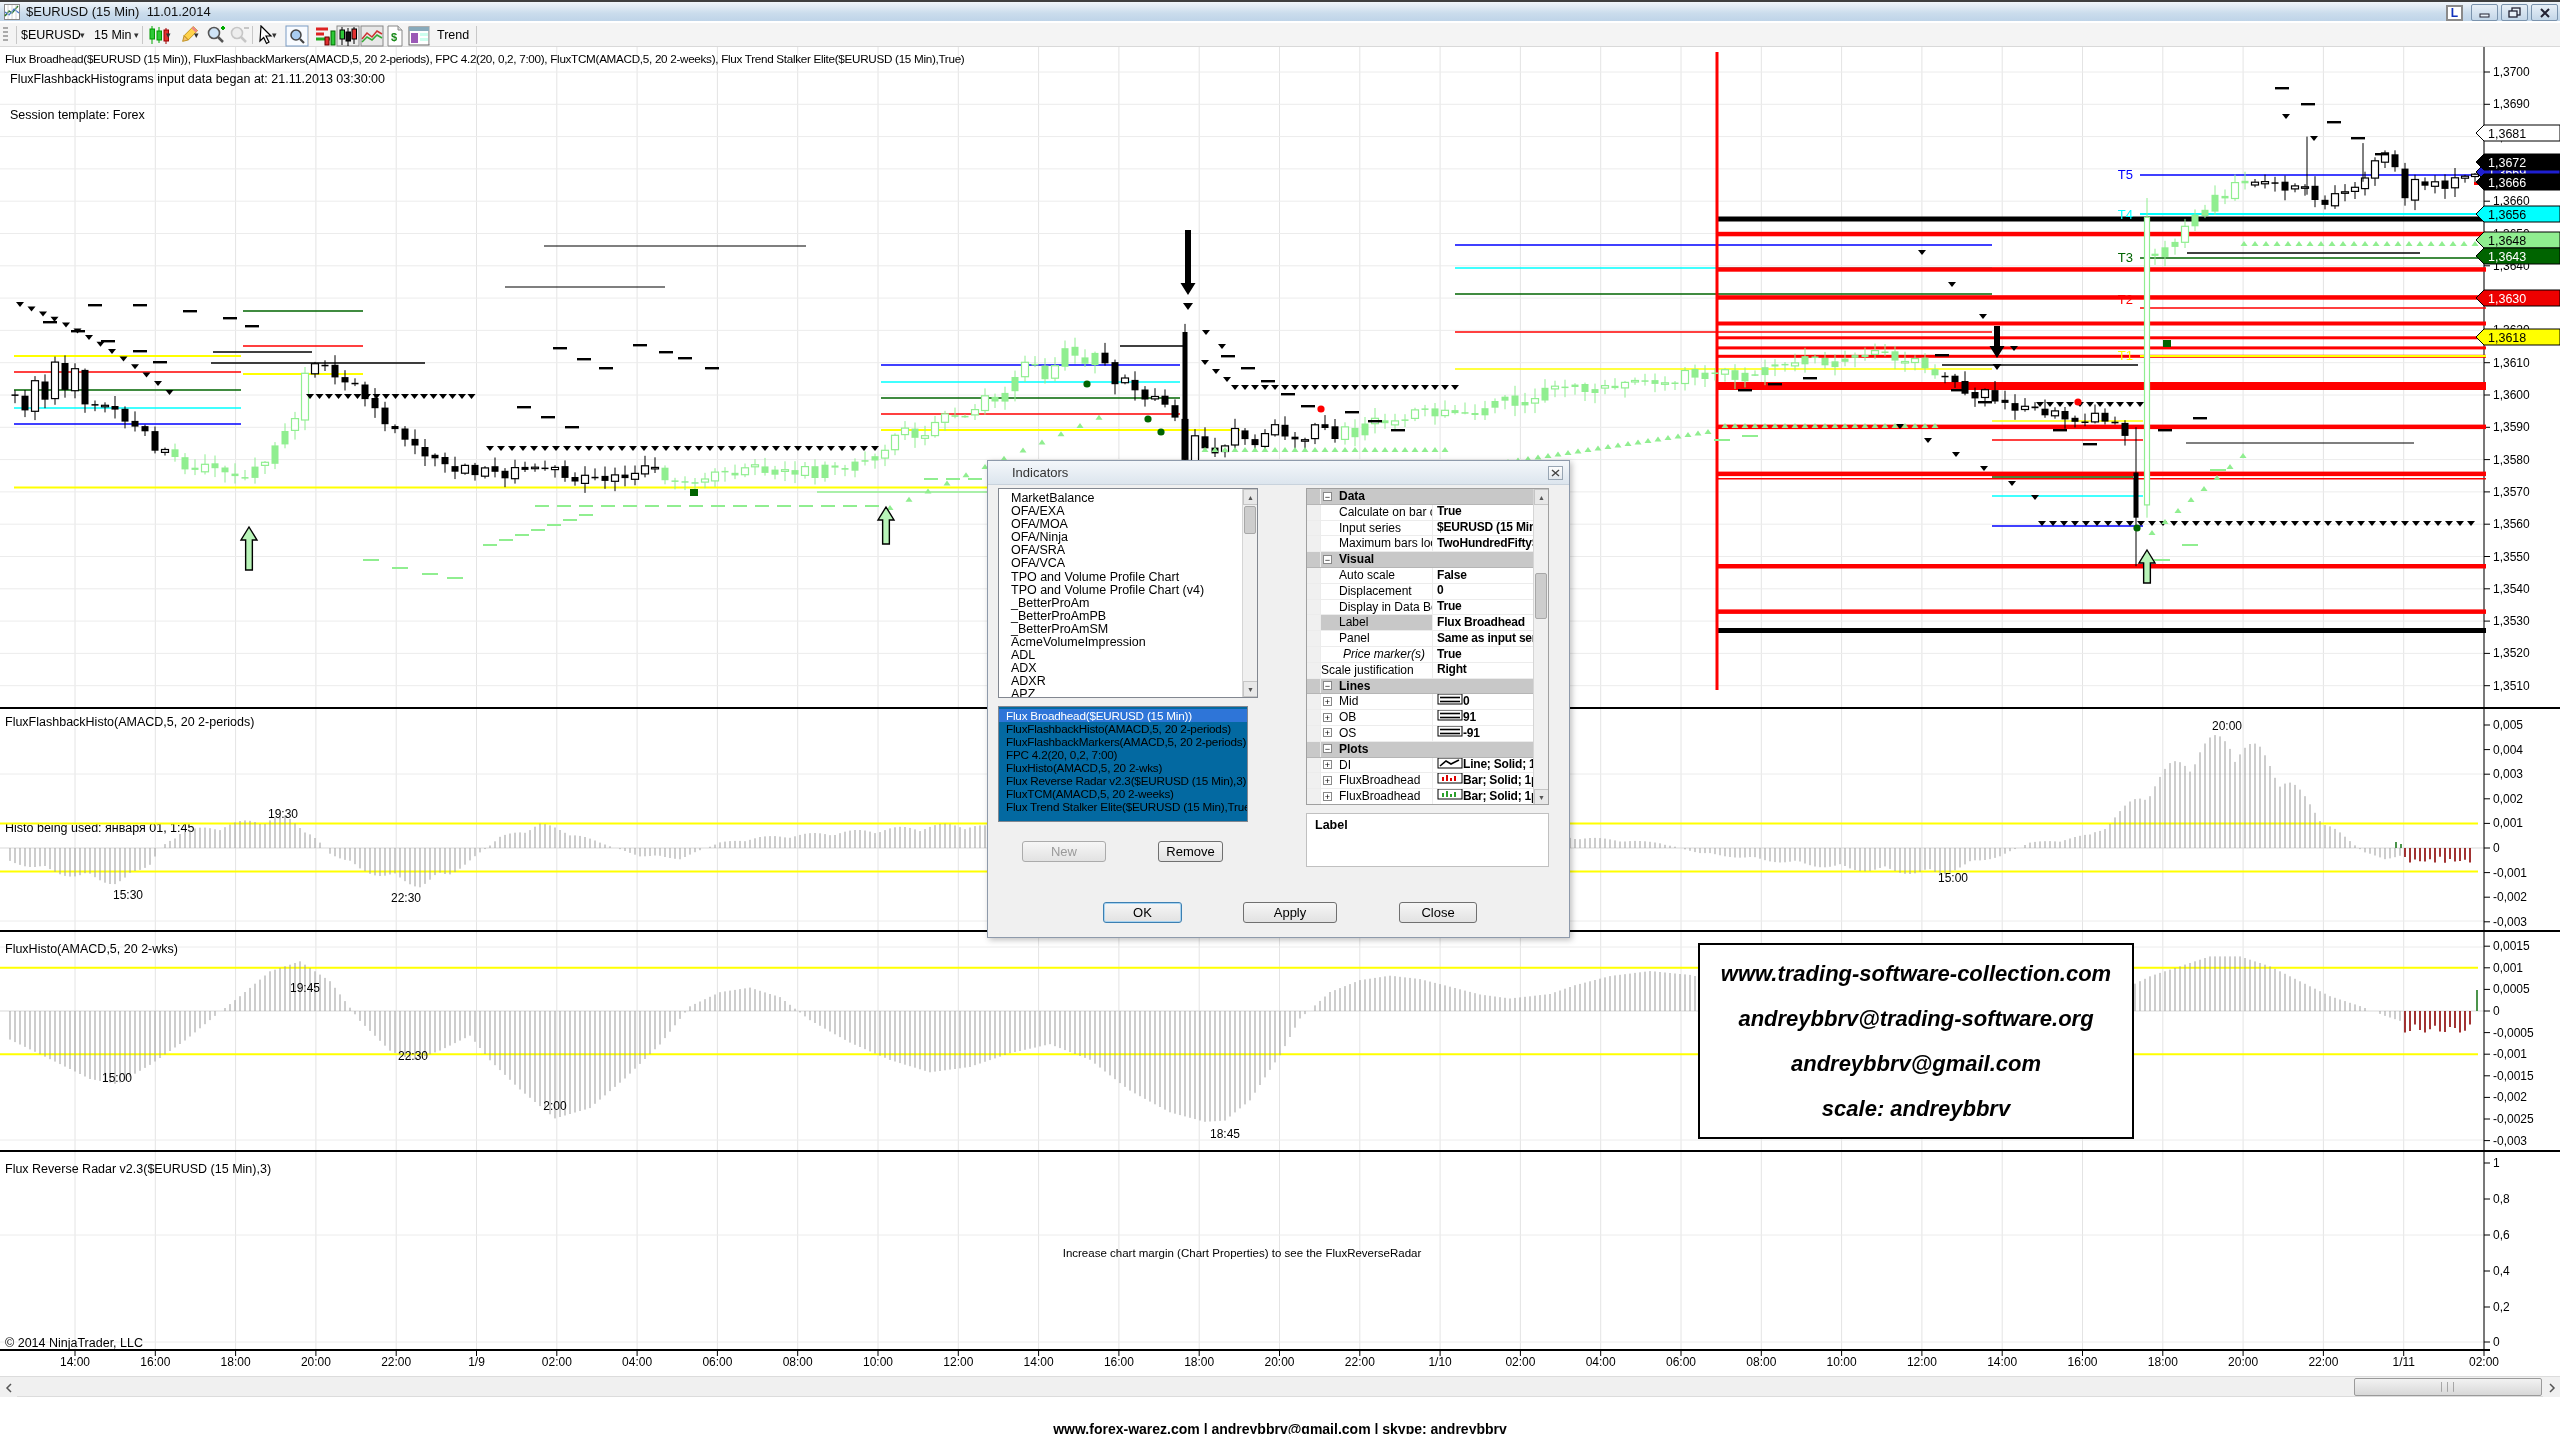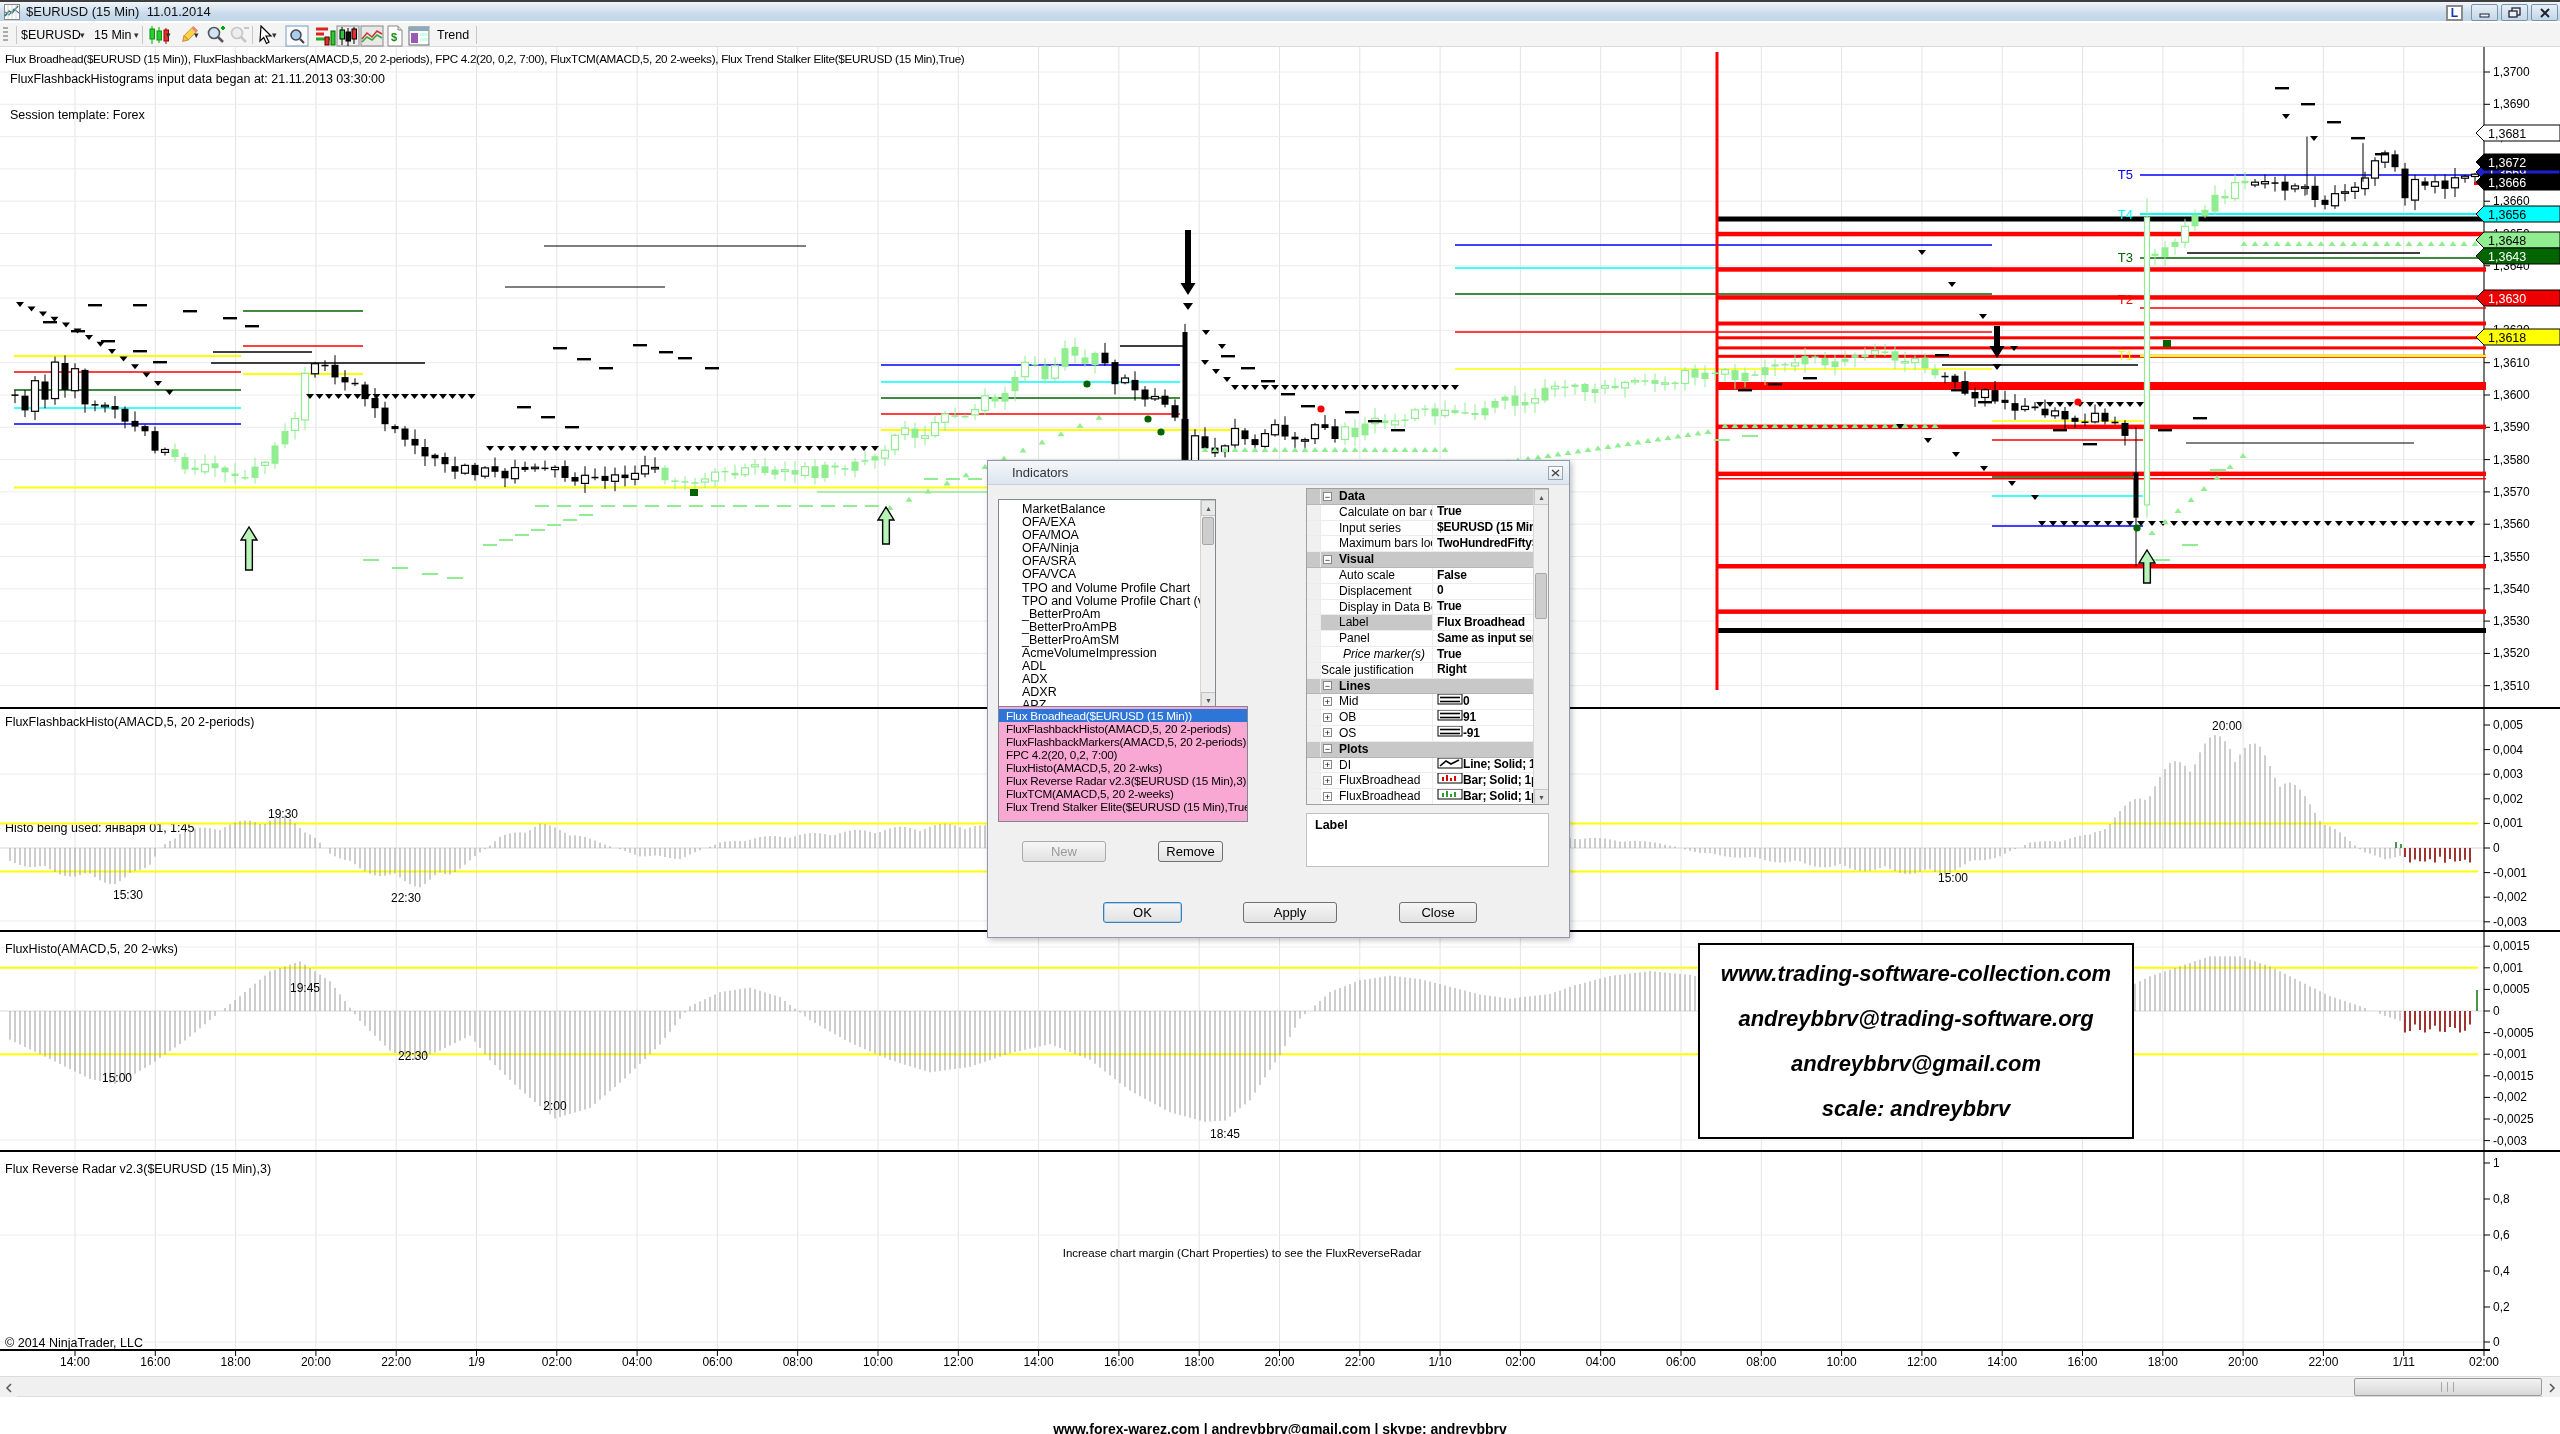--- a/index.html
+++ b/index.html
@@ -10,22 +10,22 @@
 .wbtn{width:27px;height:17px;background:linear-gradient(#e7eff7,#c3d6e8);border:1px solid #7a93ad;border-radius:2px;margin-left:3px;display:flex;align-items:center;justify-content:center}
 #toolbar{position:absolute;top:23px;left:0;width:2560px;height:24px;background:#f4f4f4;border-bottom:1px solid #d9d9d9}
 .grip{position:absolute;top:4px;width:5px;height:16px;background:repeating-linear-gradient(#aaa 0 2px,#f4f4f4 2px 4px)}
 .tsep{position:absolute;top:3px;width:1px;height:18px;background:#c8c8c8}
 .tbtext{position:absolute;top:4.5px;font-size:12.5px;color:#000;white-space:nowrap}
 .dd{position:absolute;top:7px;font-size:9px;color:#333}
 .ticon{position:absolute;top:2px;display:inline-flex;align-items:center}
 #dlg{position:absolute;left:987px;top:460px;width:583px;height:478px;background:#f0f0f0;border:1px solid #8e9aab;box-shadow:2px 2px 6px rgba(0,0,0,0.25)}
 #dlgtitle{height:24px;background:linear-gradient(#f4f7fa,#dce5ee);border-bottom:1px solid #c8d2dc;font-size:13px;color:#333;display:flex;align-items:center;padding-left:24px}
 #dlgclose{position:absolute;right:6px;top:5px;width:15px;height:14px;border:1px solid #98a5b3;background:linear-gradient(#fdfdfd,#e2e8ee);display:flex;align-items:center;justify-content:center}
-#lb1{position:absolute;left:10px;top:38px;width:218px;height:210px;background:#fff;border:1px solid #828790;font-size:12.5px;line-height:13.1px;padding-top:3px;padding-left:23px;overflow:hidden}
-#lb2{position:absolute;left:10px;top:245px;width:250px;height:116px;background:#f9a8d4;border:1px solid #828790;font-size:11.7px;line-height:13.05px;padding-top:2px;overflow:hidden;letter-spacing:-0.2px}
+#lb1{position:absolute;left:10px;top:27px;width:260px;height:210px;background:#fff;border:1px solid #828790;font-size:12.5px;line-height:13.1px;padding-top:3px;padding-left:12px;overflow:hidden}
+#lb2{position:absolute;left:10px;top:245px;width:250px;height:116px;background:#0369a1;border:1px solid #828790;font-size:11.7px;line-height:13.05px;padding-top:2px;overflow:hidden;letter-spacing:-0.2px}
 #lb2 .li{padding-left:7px}
 .li{white-space:nowrap;color:#000}
 .sel{background:#2e75d8;color:#fff}
 .vsb{position:absolute;right:0;top:0;width:15px;height:100%;background:#f0f0f0;border-left:1px solid #d5d5d5}
 .sbbtn{width:15px;height:16px;background:#e8e8e8;border:1px solid #c5c5c5;font-size:7px;color:#555;text-align:center;line-height:15px}
 .sbthumb{position:absolute;left:1px;width:12px;background:#cdcdcd;border:1px solid #a8a8a8;border-radius:2px}
 .btn{position:absolute;height:21px;background:linear-gradient(#f6f6f6,#e2e2e2);border:1px solid #707070;border-radius:3px;font-size:13px;text-align:center;line-height:19px;color:#000}
 .btn.dis{color:#9a9a9a;border-color:#ababab}
 .okbtn{border:1px solid #3c7fb1;box-shadow:0 0 0 1px #a8d3f0 inset}
 #pgrid{position:absolute;left:318px;top:27px;width:243px;height:317px;background:#fff;border:1px solid #a0a0a0;font-size:12.3px;overflow:hidden}

